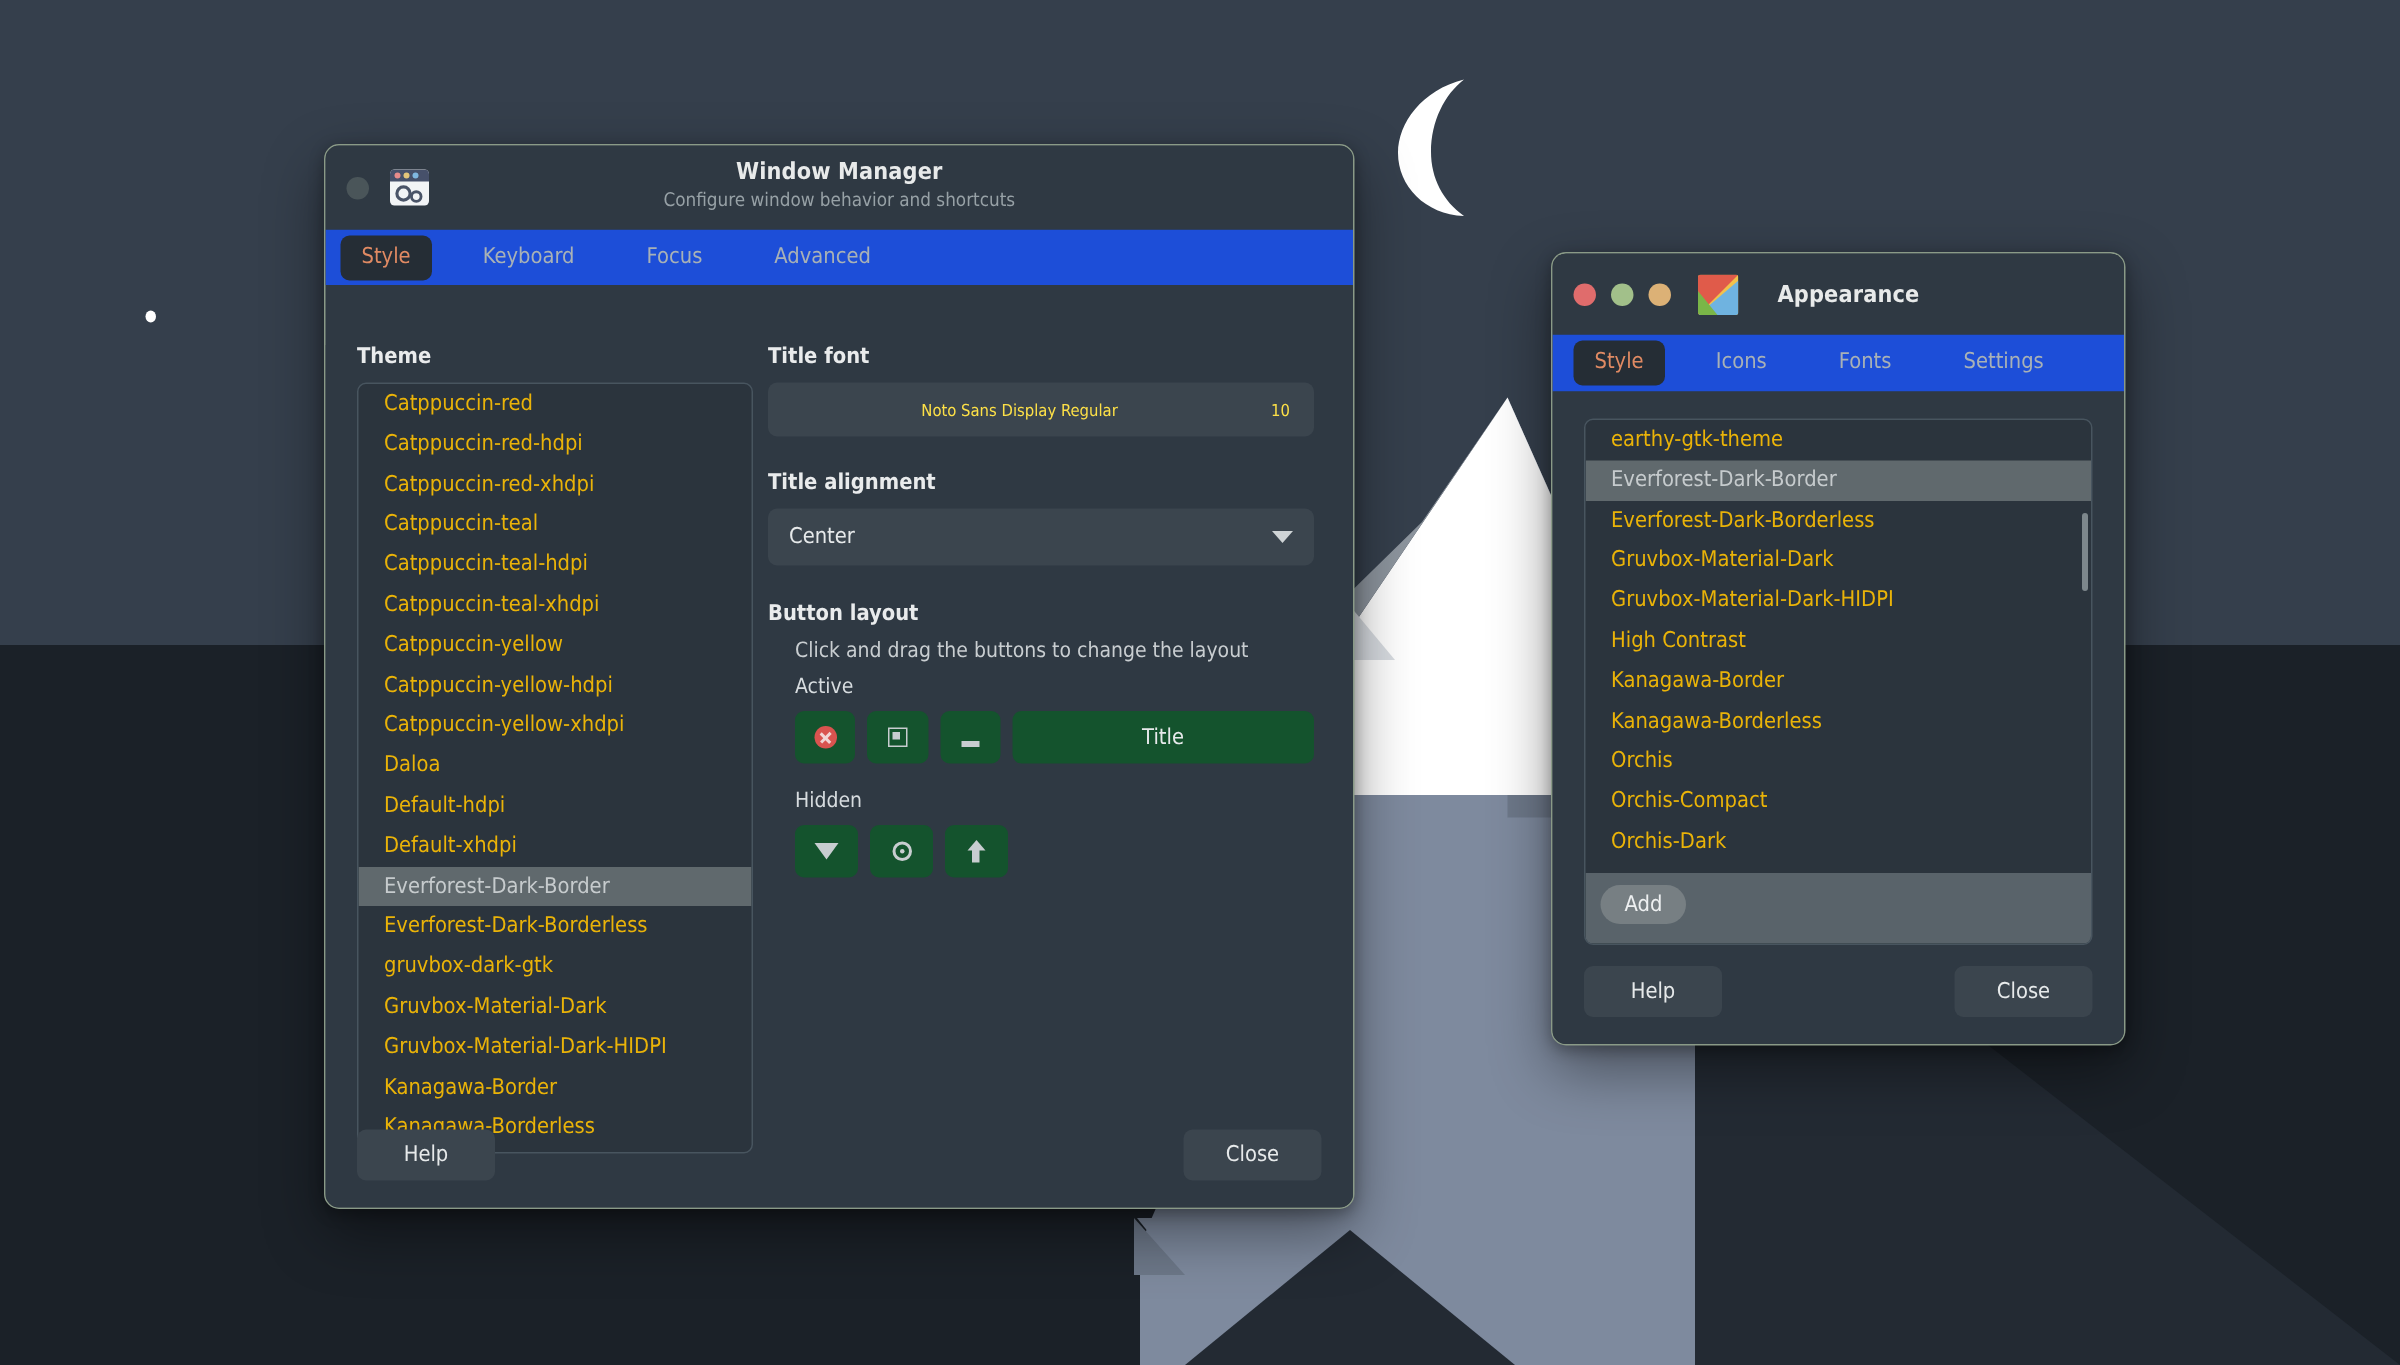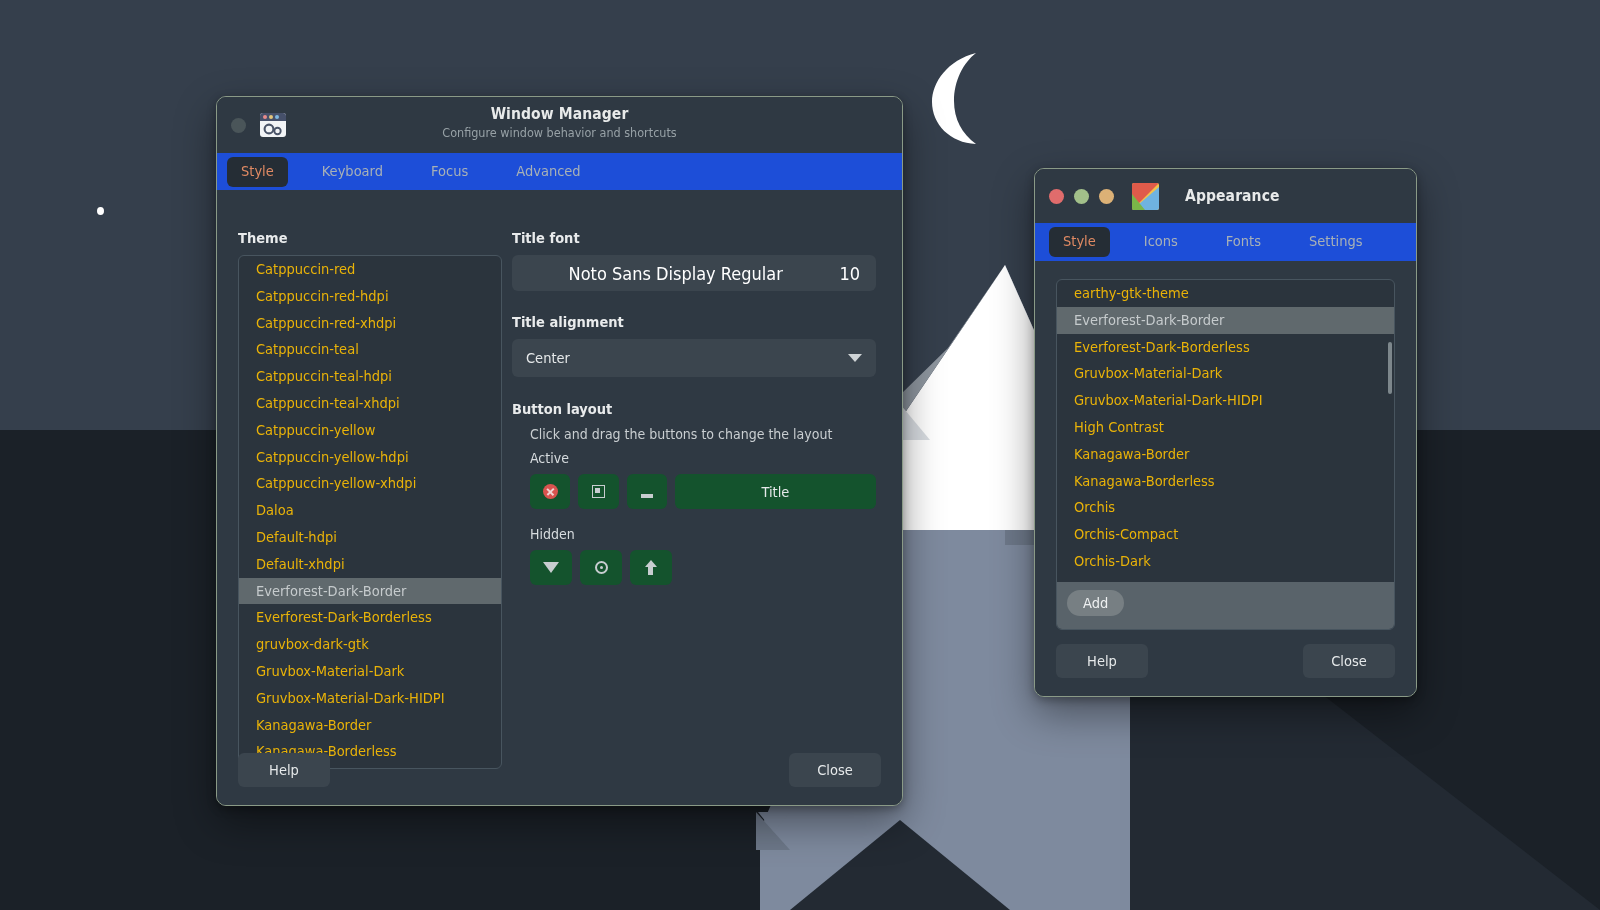--- a/index.html
+++ b/index.html
@@ -176,22 +176,22 @@
     color: #c6cbcd;
   }
 
   
   .field {
     background: #3b454e;
     border-radius: 6px;
     height: 36px;
     display: flex;
     align-items: center;
-    color: #ffffff;
-    font-size: 18px;
+    color: #fde047;
+    font-size: 11px;
     cursor: default;
   }
   .field .center { flex: 1; text-align: center; }
   .field .right { padding-right: 16px; }
   .combo {
     background: #3b454e;
     border-radius: 6px;
     height: 38px;
     display: flex;
     align-items: center;

